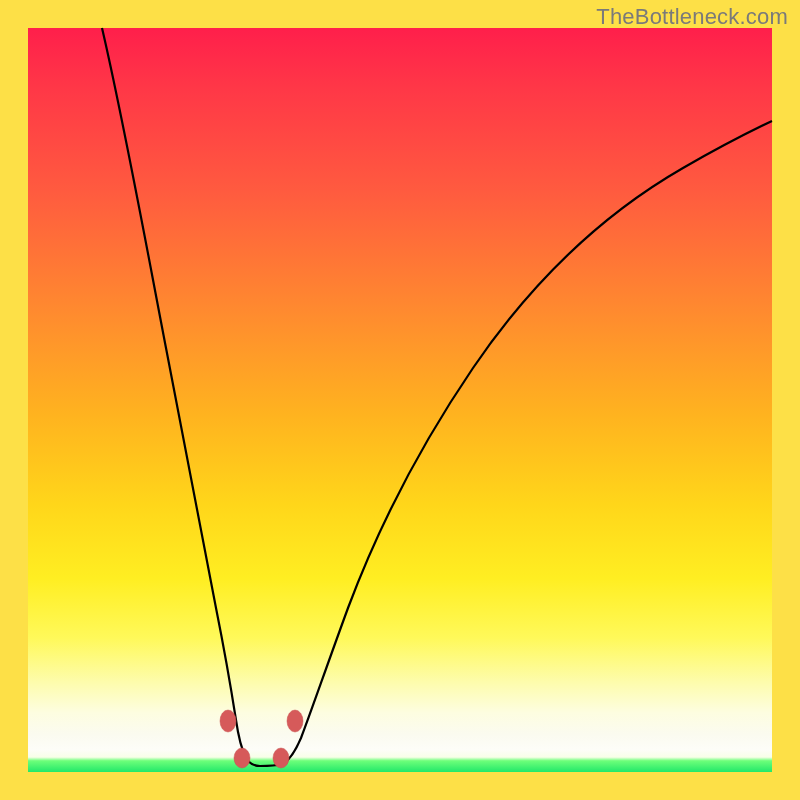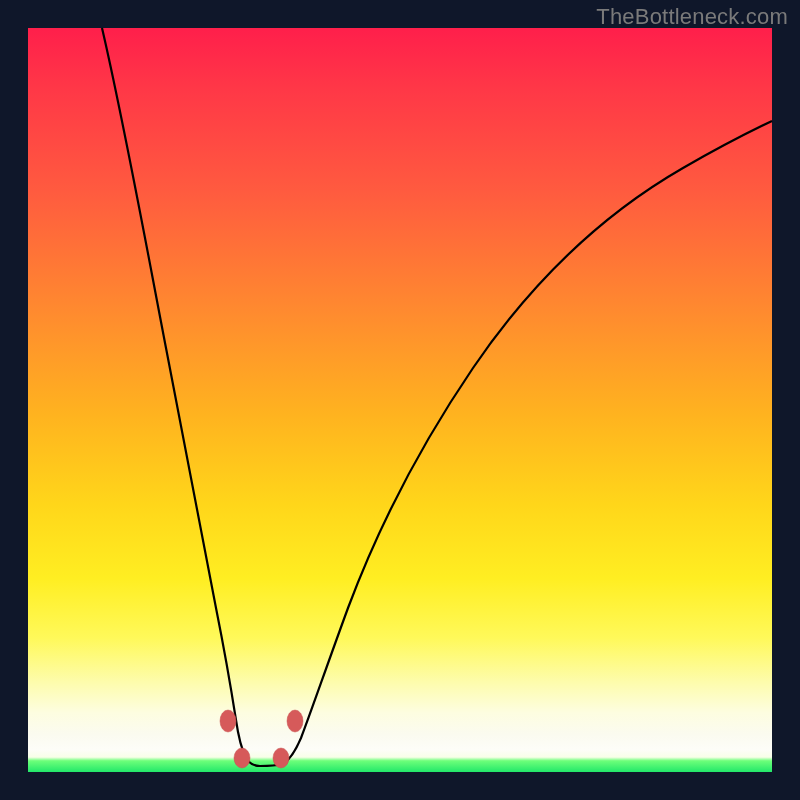--- a/index.html
+++ b/index.html
@@ -10,21 +10,21 @@
     background: #000000;
     overflow: hidden;
     font-family: Arial, Helvetica, sans-serif;
   }
   .frame {
     position: absolute;
     top: 0;
     left: 0;
     width: 800px;
     height: 800px;
-    background: #0f172a;
+    background: #fde047;
   }
   .plot-area {
     position: absolute;
     
     top: 28px;
     left: 28px;
     width: 744px;
     height: 744px;
     
     background: linear-gradient(

